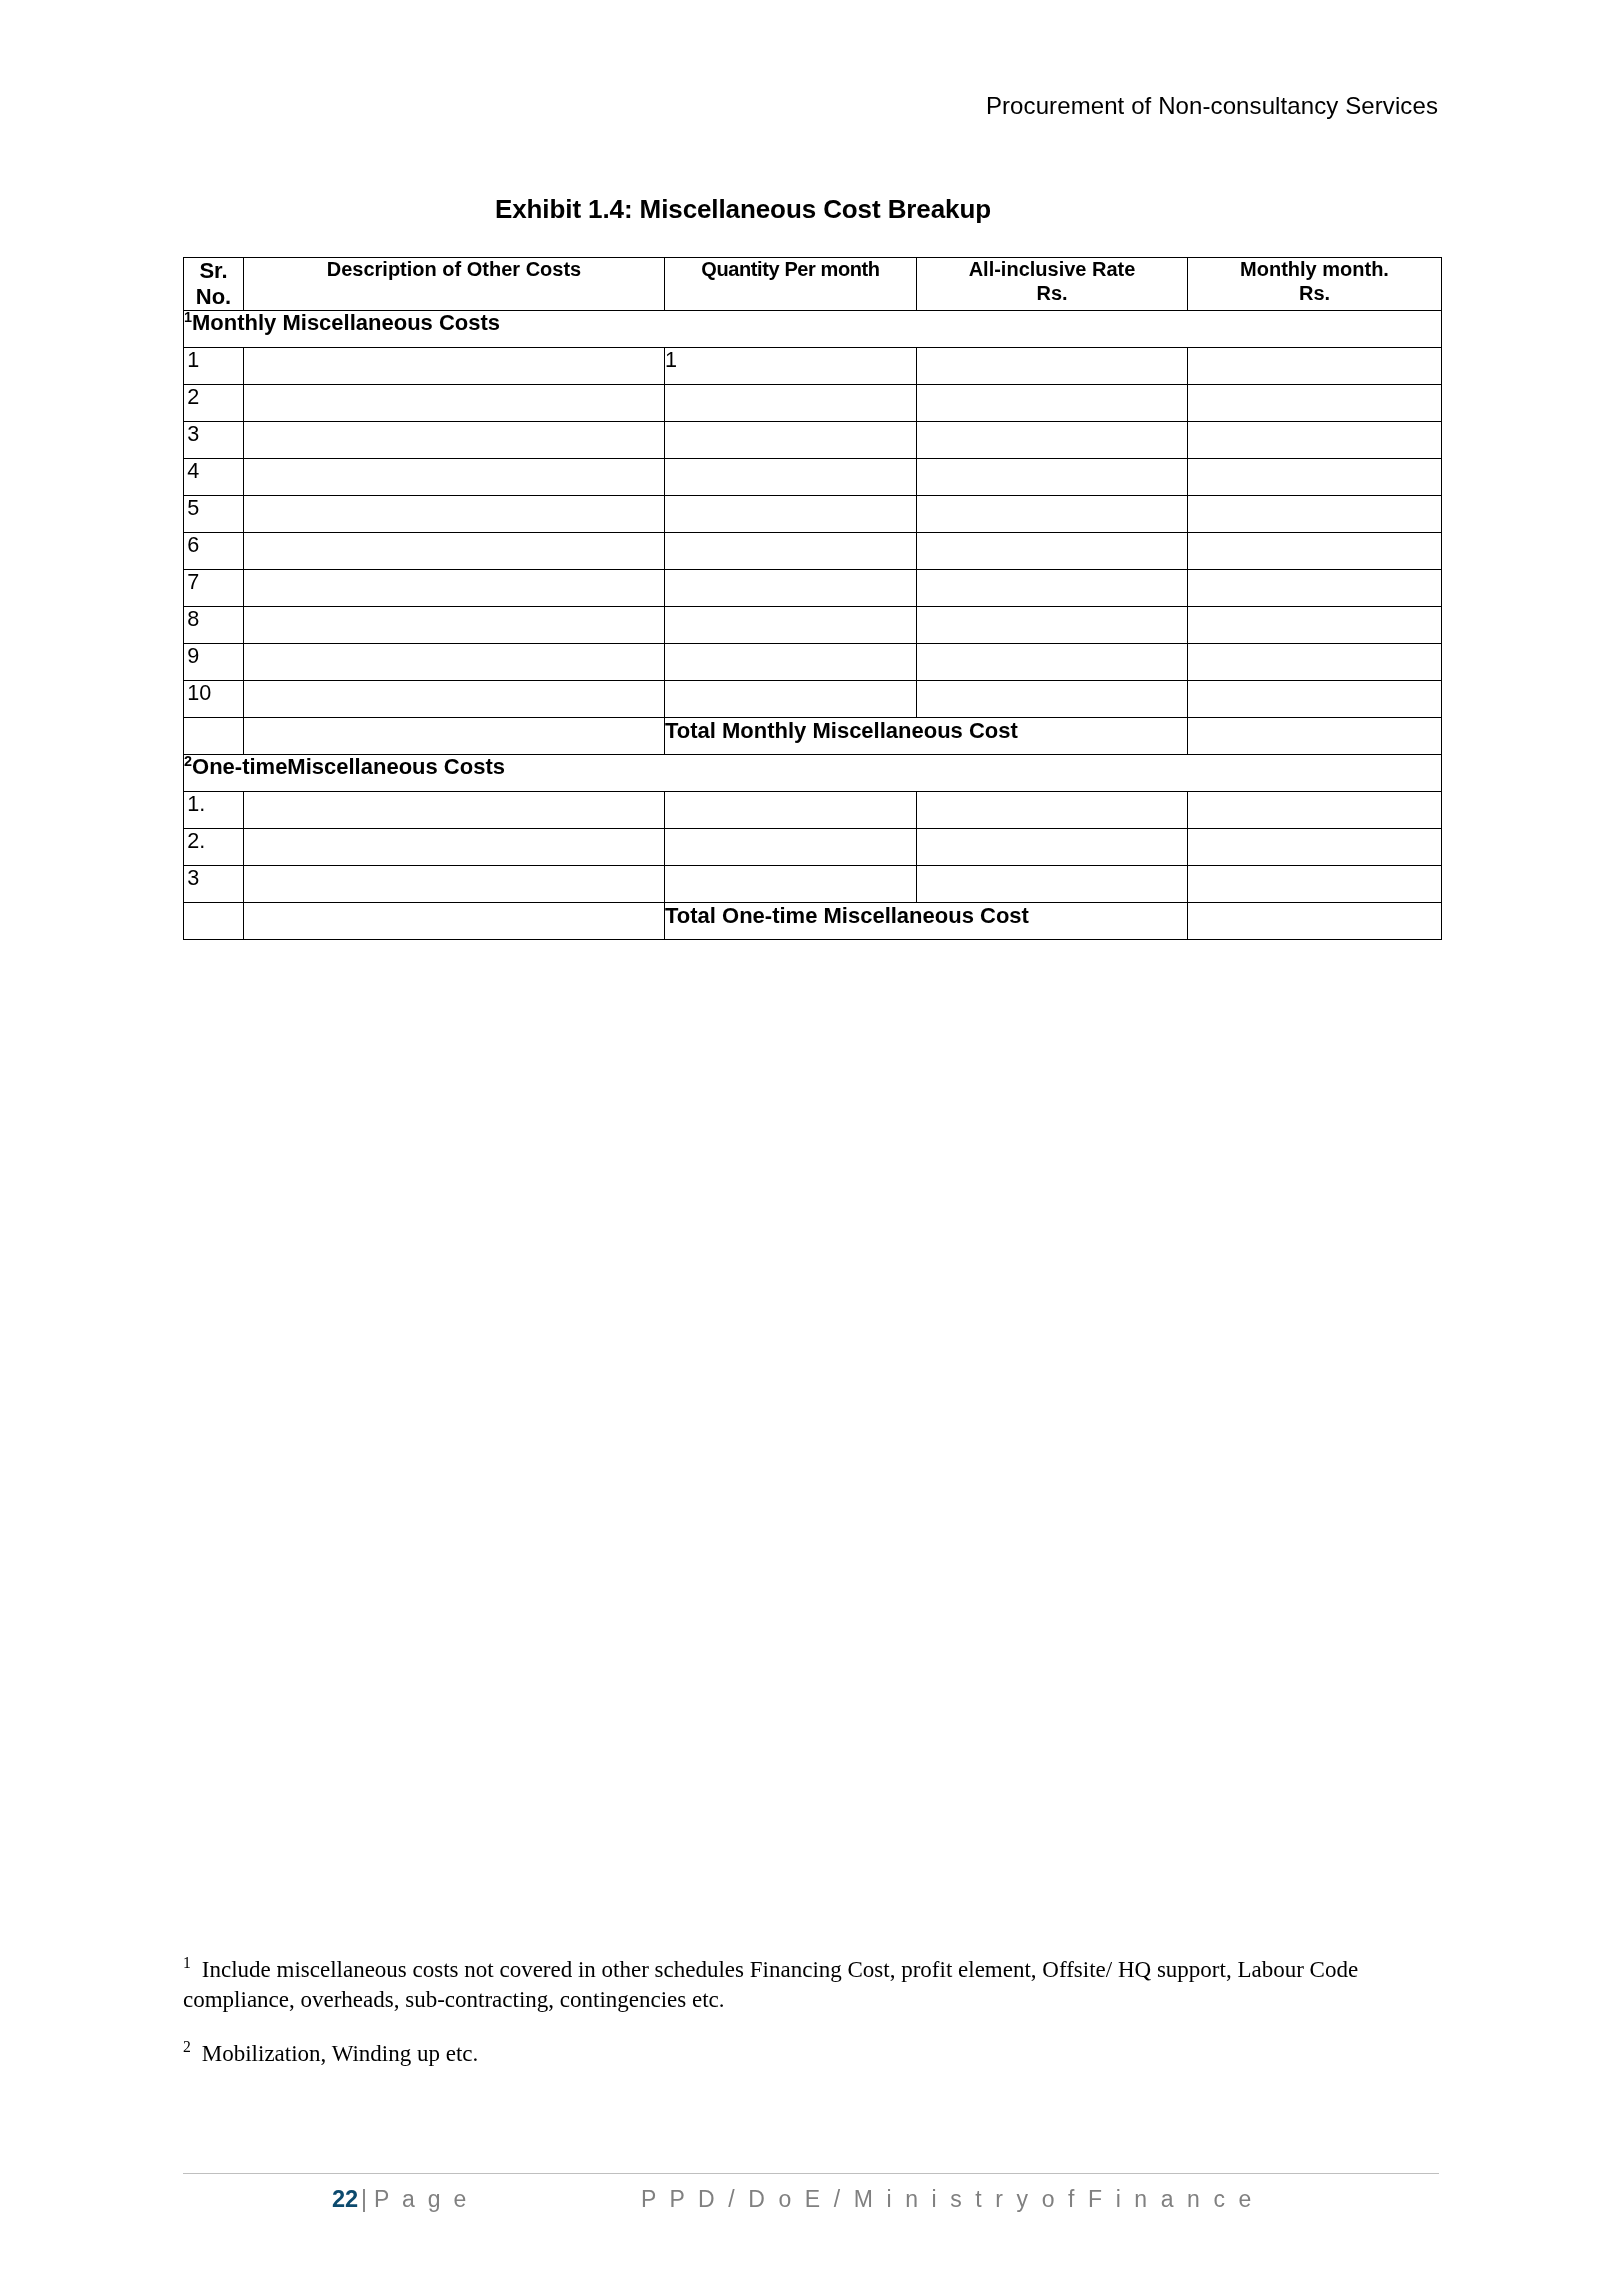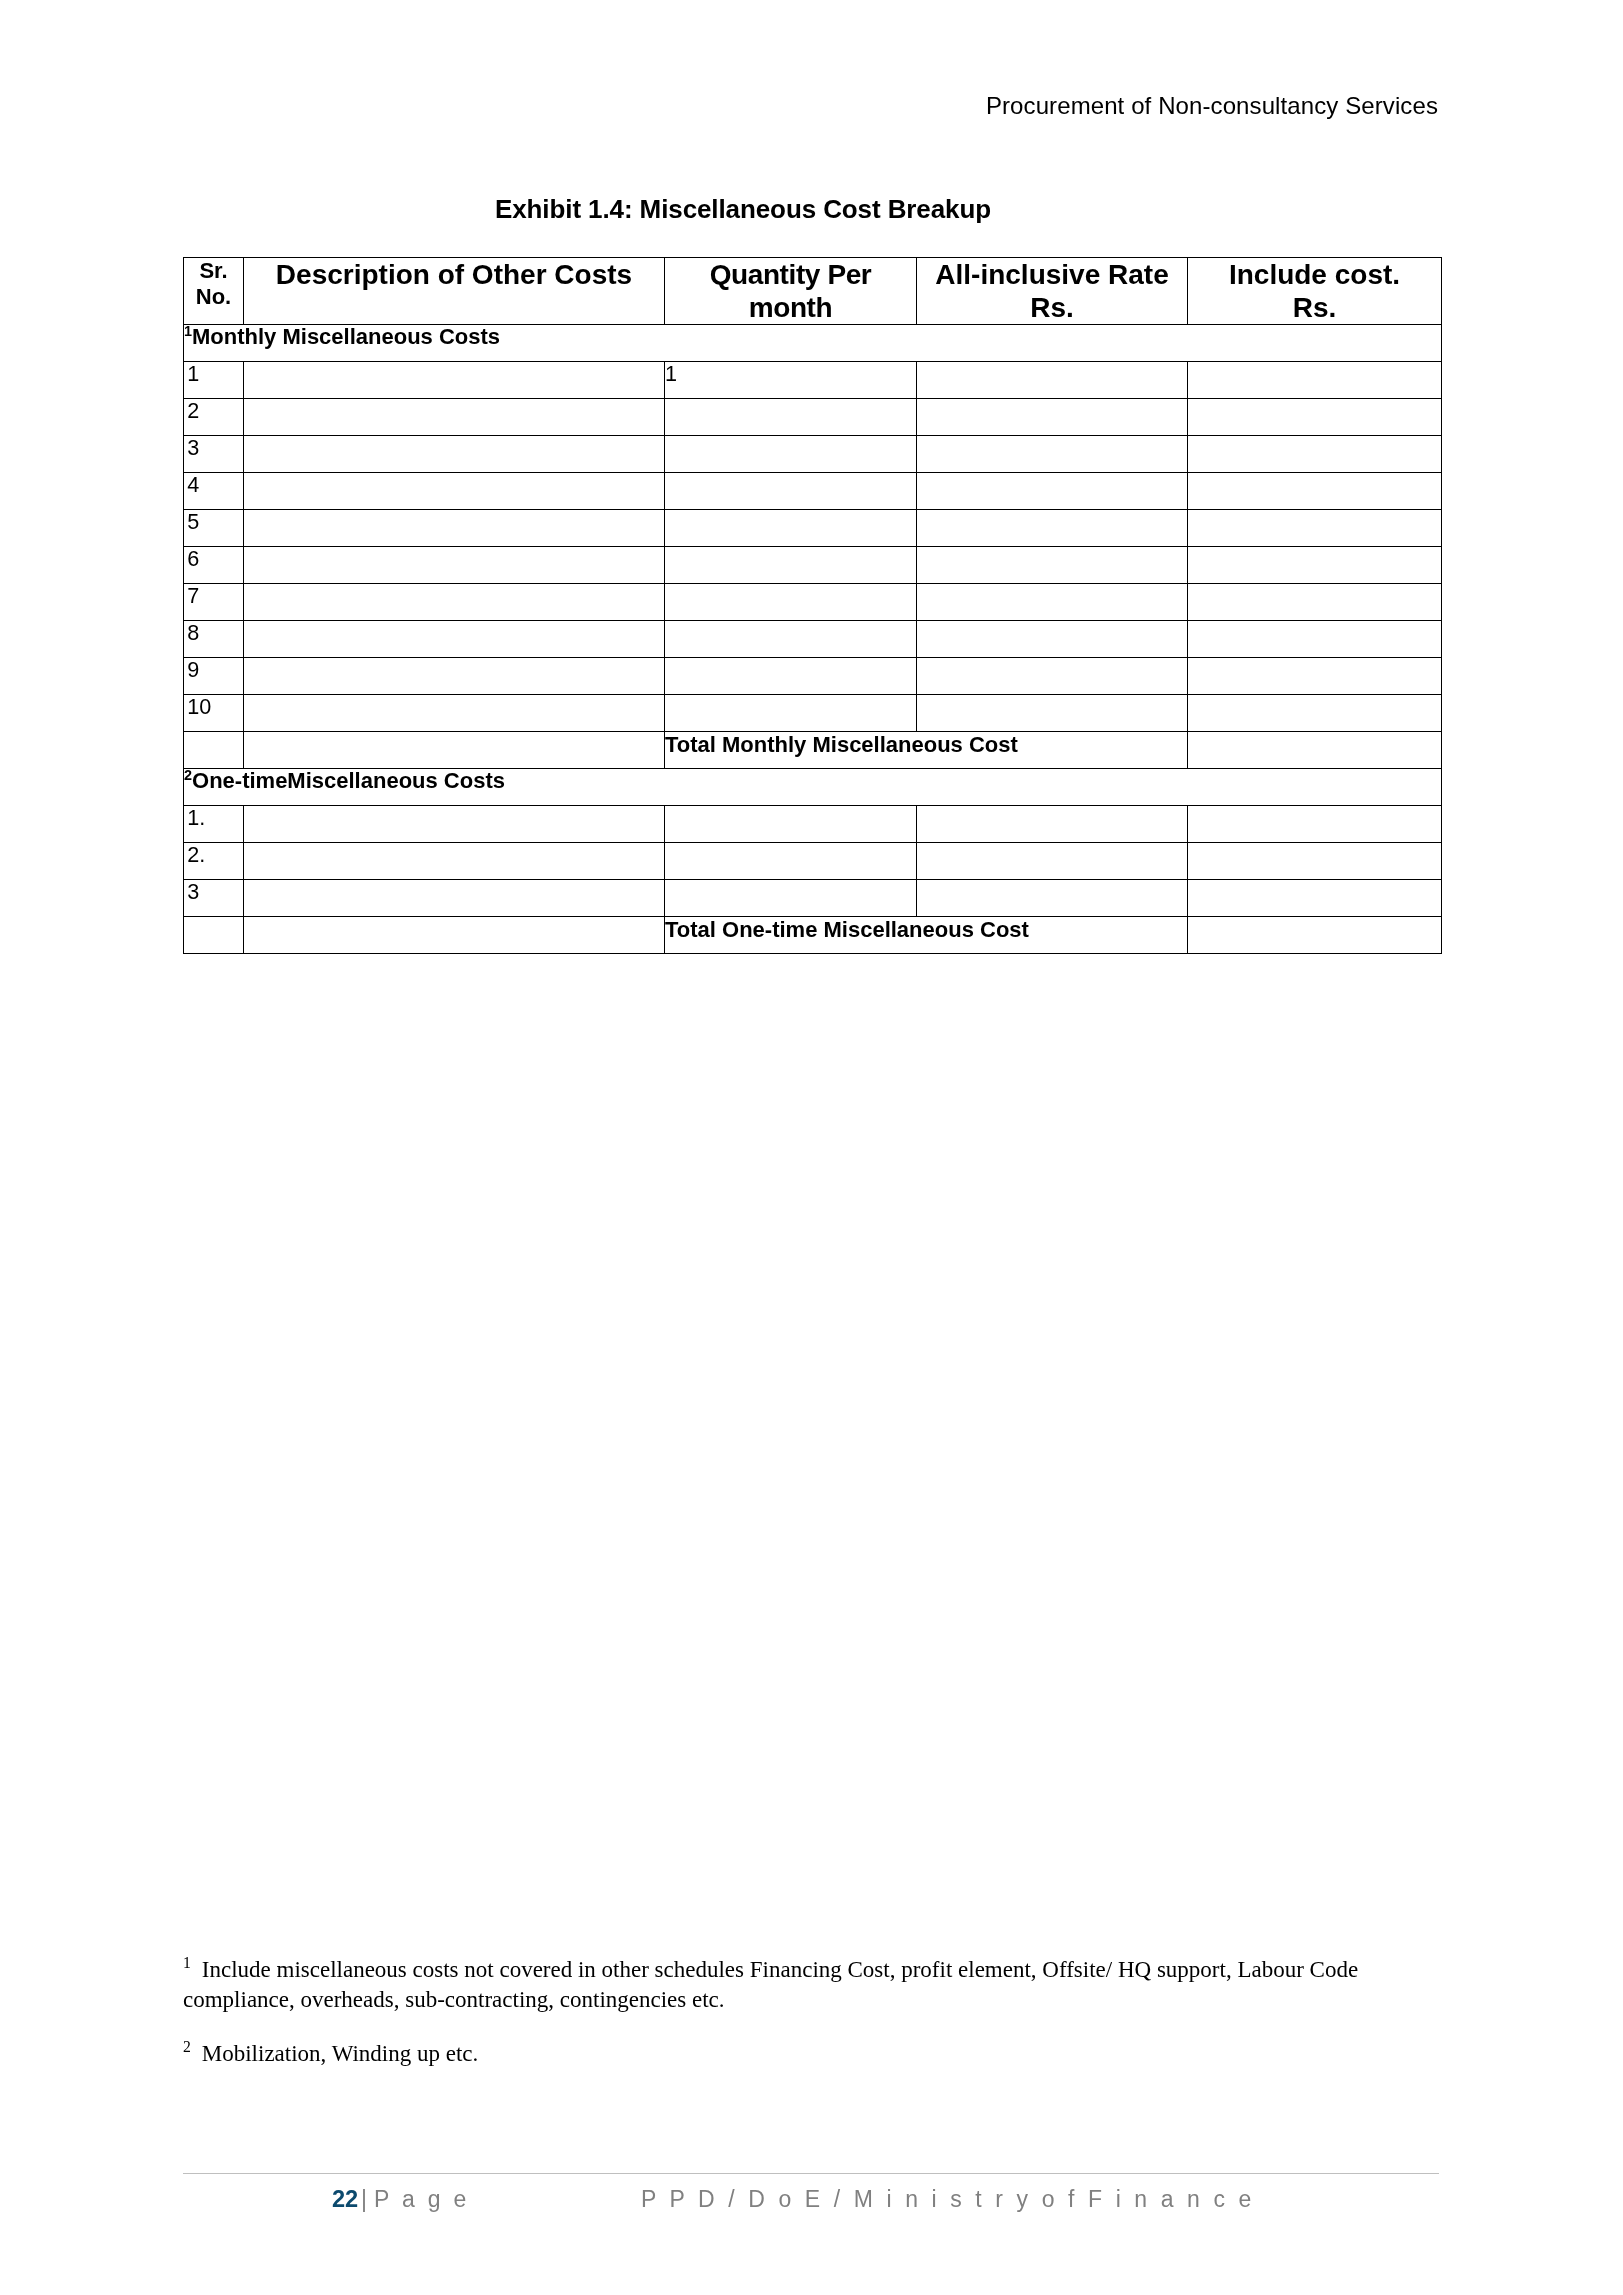--- a/index.html
+++ b/index.html
@@ -79,21 +79,21 @@
   .c-qty    { width: 252px; }
   .c-rate   { width: 271px; }
   .c-month  { width: 254px; }
 
   th.hd {
     font-weight: bold;
     text-align: center;
     vertical-align: middle;
     line-height: 1.18;
     padding: 7.9px 2.6px 9.2px 2.6px;
-    font-size: 28px;
+    font-size: 20px;
   }
   th.hd.sr { font-size: 22px; }
   th.hd.qty { letter-spacing: -0.4px; }
 
   td.cell {
     height: 37px;
     padding: 3.3px 3.9px 0 3.9px;
     font-size: 21.6px;
     line-height: 1.1;
     text-align: left;
@@ -210,21 +210,21 @@
             <span>Sr.</span><br>
             <span>No.</span>
           </th>
           <th class="hd">Description of Other Costs</th>
           <th class="hd qty">Quantity Per month</th>
           <th class="hd">
             <span>All-inclusive Rate</span><br>
             <span>Rs.</span>
           </th>
           <th class="hd">
-            <span>Include cost.</span><br>
+            <span>Monthly month.</span><br>
             <span>Rs.</span>
           </th>
         </tr>
       </thead>
       <tbody>
 
         <tr>
           <td class="section" colspan="5"><sup>1</sup><span>Monthly Miscellaneous Costs</span></td>
         </tr>
 

